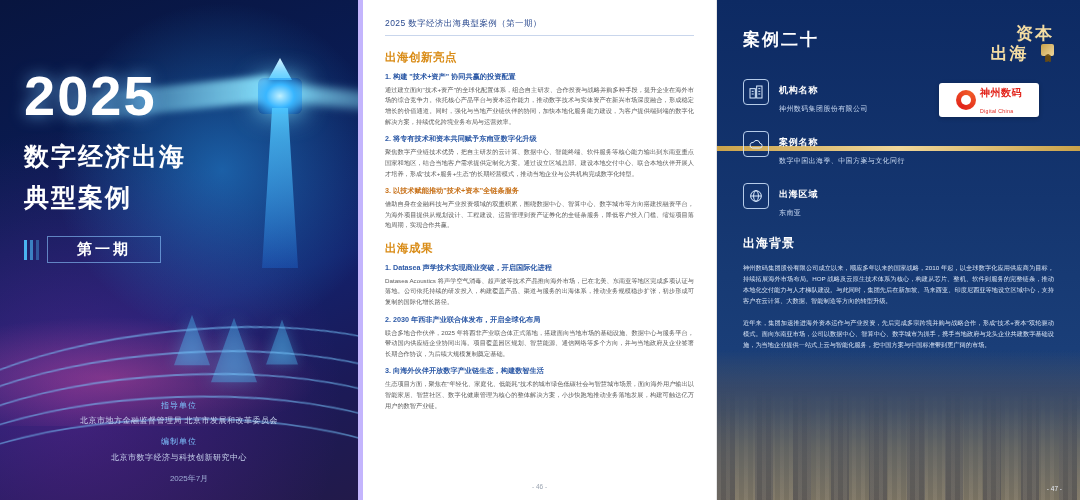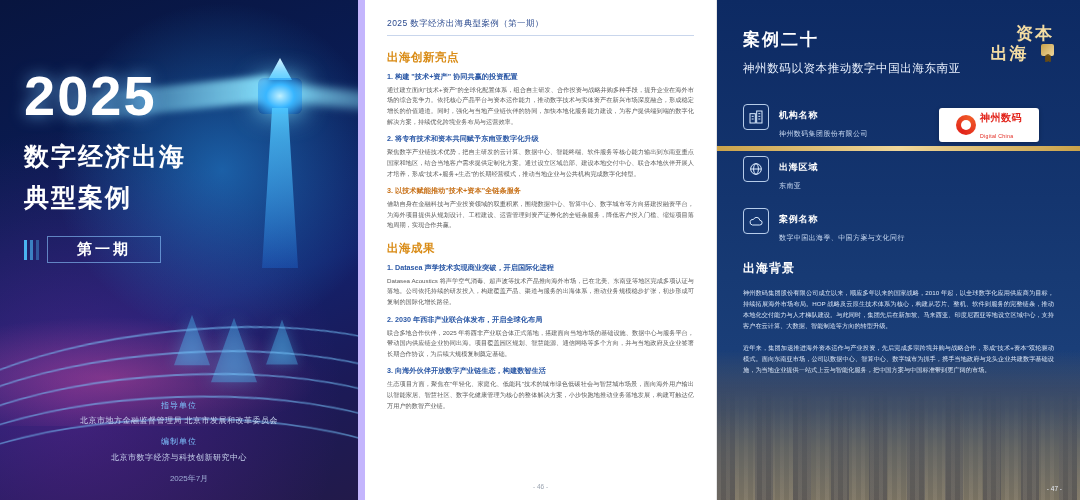--- a/index.html
+++ b/index.html
@@ -122,21 +122,21 @@
   .cover-foot .org { letter-spacing:.5px; }
   .cover-foot .date { margin-top:6px; color: rgba(200,225,255,.7); padding-left: 20px; }
 
   
   .mid {
     position: relative;
     width: 358px; height: 500px;
     background: #ffffff;
     flex: 0 0 358px;
     padding: 18px 22px 20px 22px;
-    border-left: 7px solid #c4b5fd;
+    border-left: 5px solid #c4b5fd;
   }
   .mid-head {
     font-size: 8.5px; color: #2b4a8f; letter-spacing:.4px;
     border-bottom: 1px solid #c9d6ec; padding-bottom: 5px; margin-bottom: 14px;
   }
   .sec-title {
     color: #d98b15; font-size: 11.5px; font-weight: 700; letter-spacing:.5px;
     margin: 10px 0 6px 0;
   }
   .sec-title.first { margin-top: 0; }
@@ -319,21 +319,20 @@
 
     <div class="mid-foot">- 46 -</div>
   </section>
 
   <section class="right">
     <div class="cityscape"></div>
     <div class="goldband"></div>
 
     <div class="case-head">
       <div class="case-no">案例二十</div>
-      <div class="case-title">神州数码以资本推动数字中国出海东南亚</div>
       <div class="zbch">
         <span>资本</span><br>
         <span>出海</span>
         <span class="stamp">典型案例</span>
       </div>
     </div>
 
     <div class="info-list">
 
       <div class="logo-card">
@@ -358,42 +357,42 @@
         </span>
         <span>
           <span class="info-lbl">机构名称</span><br>
           <span class="info-val">神州数码集团股份有限公司</span>
         </span>
       </div>
 
       <div class="info-row">
         <span class="info-ic">
           <svg viewBox="0 0 24 24" fill="none" stroke="#dcecff" stroke-width="1.5">
+            <path d="M6.5 18h11a3.5 3.5 0 0 0 .3-7 5 5 0 0 0-9.6-1.3A3.8 3.8 0 0 0 6.5 18z"></path>
+          </svg>
+        </span>
+        <span>
+          <span class="info-lbl">案例名称</span><br>
+          <span class="info-val">数字中国出海季、中国方案与文化同行</span>
+        </span>
+      </div>
+
+      <div class="info-row">
+        <span class="info-ic">
+          <svg viewBox="0 0 24 24" fill="none" stroke="#dcecff" stroke-width="1.5">
             <circle cx="12" cy="12" r="8"></circle>
             <ellipse cx="12" cy="12" rx="3.6" ry="8"></ellipse>
             <line x1="4" y1="12" x2="20" y2="12"></line>
           </svg>
         </span>
         <span>
           <span class="info-lbl">出海区域</span><br>
           <span class="info-val">东南亚</span>
         </span>
       </div>
-
-      <div class="info-row">
-        <span class="info-ic">
-          <svg viewBox="0 0 24 24" fill="none" stroke="#dcecff" stroke-width="1.5">
-            <path d="M6.5 18h11a3.5 3.5 0 0 0 .3-7 5 5 0 0 0-9.6-1.3A3.8 3.8 0 0 0 6.5 18z"></path>
-          </svg>
-        </span>
-        <span>
-          <span class="info-lbl">案例名称</span><br>
-          <span class="info-val">数字中国出海季、中国方案与文化同行</span>
-        </span>
-      </div>
     </div>
 
     <div class="bg-title">出海背景</div>
     <p class="bg-body">神州数码集团股份有限公司成立以来，顺应多年以来的国家战略，2010 年起，以全球数字化应用供应商为目标，持续拓展海外市场布局。HOP 战略及云原生技术体系为核心，构建从芯片、整机、软件到服务的完整链条，推动本地化交付能力与人才梯队建设。与此同时，集团先后在新加坡、马来西亚、印度尼西亚等地设立区域中心，支持客户在云计算、大数据、智能制造等方向的转型升级。</p>
     <p class="bg-body">近年来，集团加速推进海外资本运作与产业投资，先后完成多宗跨境并购与战略合作，形成"技术+资本"双轮驱动模式。面向东南亚市场，公司以数据中心、智算中心、数字城市为抓手，携手当地政府与龙头企业共建数字基础设施，为当地企业提供一站式上云与智能化服务，把中国方案与中国标准带到更广阔的市场。</p>
 
     <div class="right-foot">- 47 -</div>
   </section>
 
 </div>

